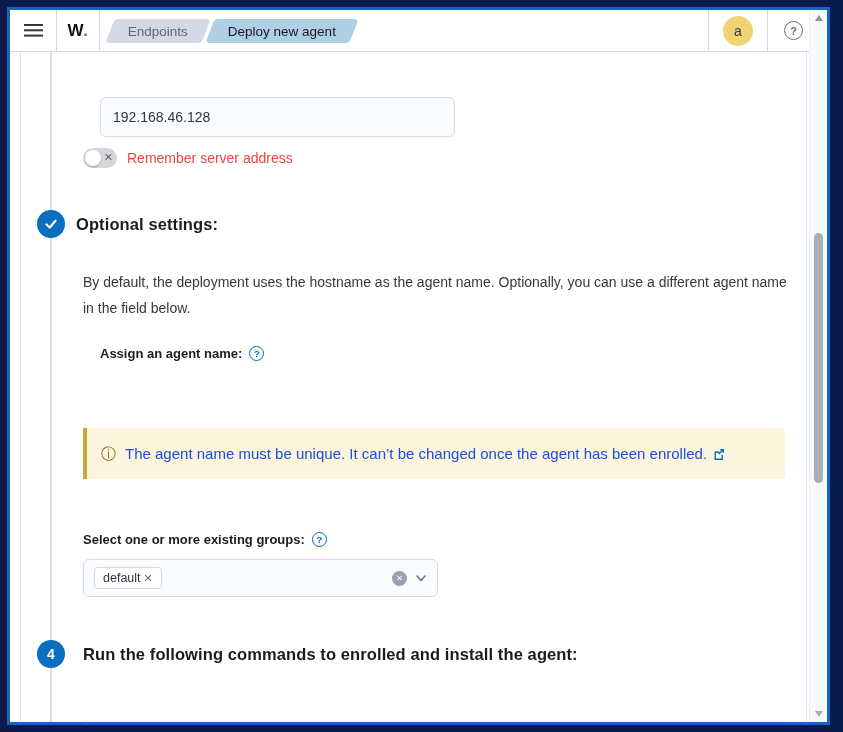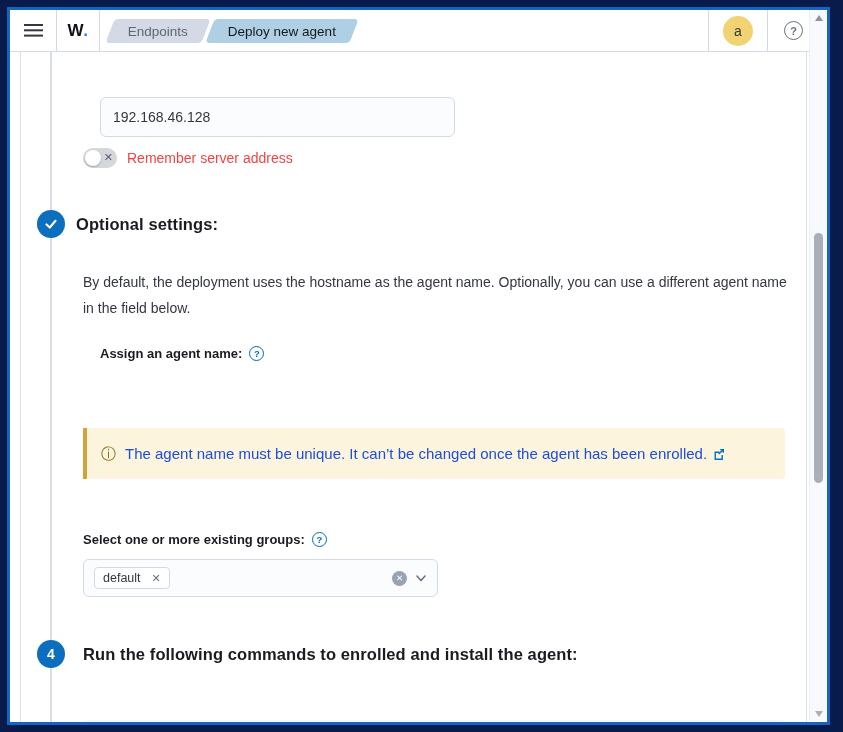--- a/index.html
+++ b/index.html
@@ -107,21 +107,21 @@
   }
   .callout .info { font-size:15px; color:#8a6c13; line-height:1; }
   .callout .msg { font-size:15px; color:#1d4ed8; }
   .ext-link { display:inline-flex; margin-left:6px; vertical-align:-1px; cursor:pointer; }
   
   .combo {
     width:355px; height:38px; background:#fbfcfd; border:1px solid #d3dae6; border-radius:6px;
     display:flex; align-items:center; padding:0 10px; cursor:text;
   }
   .chip {
-    display:inline-flex; align-items:center; gap:11px; background:#fff;
+    display:inline-flex; align-items:center; gap:3px; background:#fff;
     border:1px solid #d3dae6; border-radius:4px; height:22px; padding:0 8px;
     font-size:12.5px; color:#343741;
   }
   .chip .chip-x { font-size:11px; color:#69707d; cursor:pointer; }
   .combo .right { margin-left:auto; display:flex; align-items:center; gap:8px; }
   .clear-btn {
     width:15px; height:15px; border-radius:50%; background:#98a2b3; color:#fff; border:none;
     font-size:8.5px; line-height:1; display:flex; align-items:center; justify-content:center; cursor:pointer;
   }
   .caret { width:12px; height:12px; cursor:pointer; }

